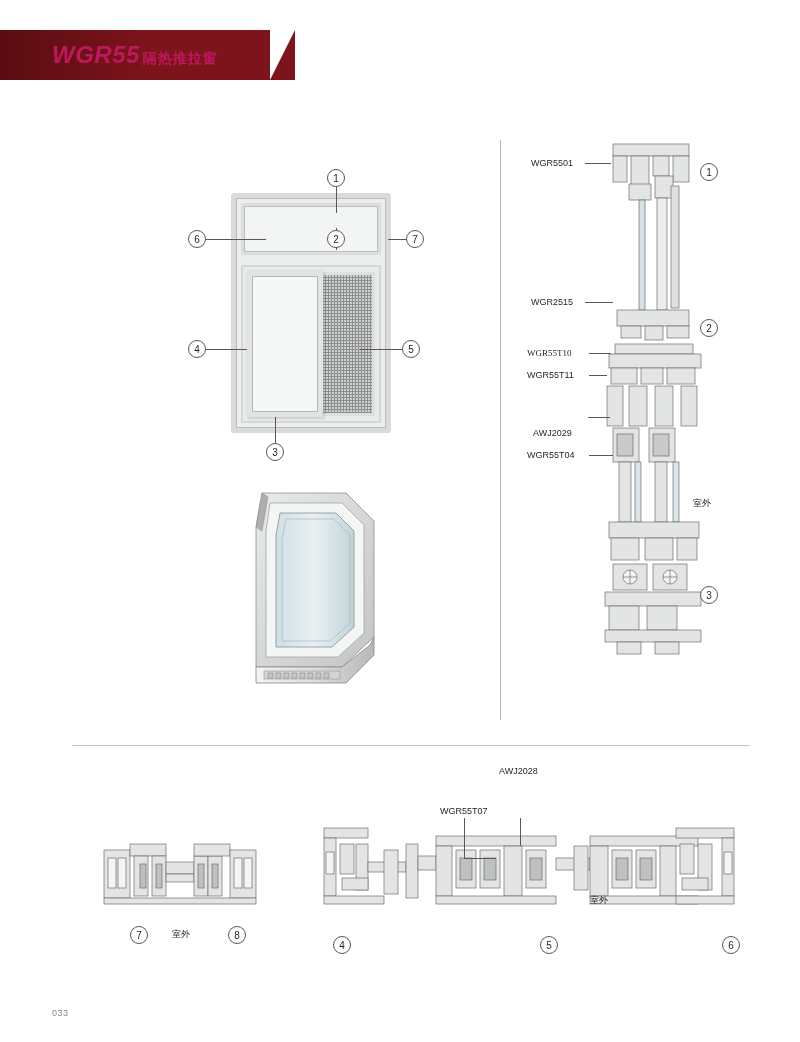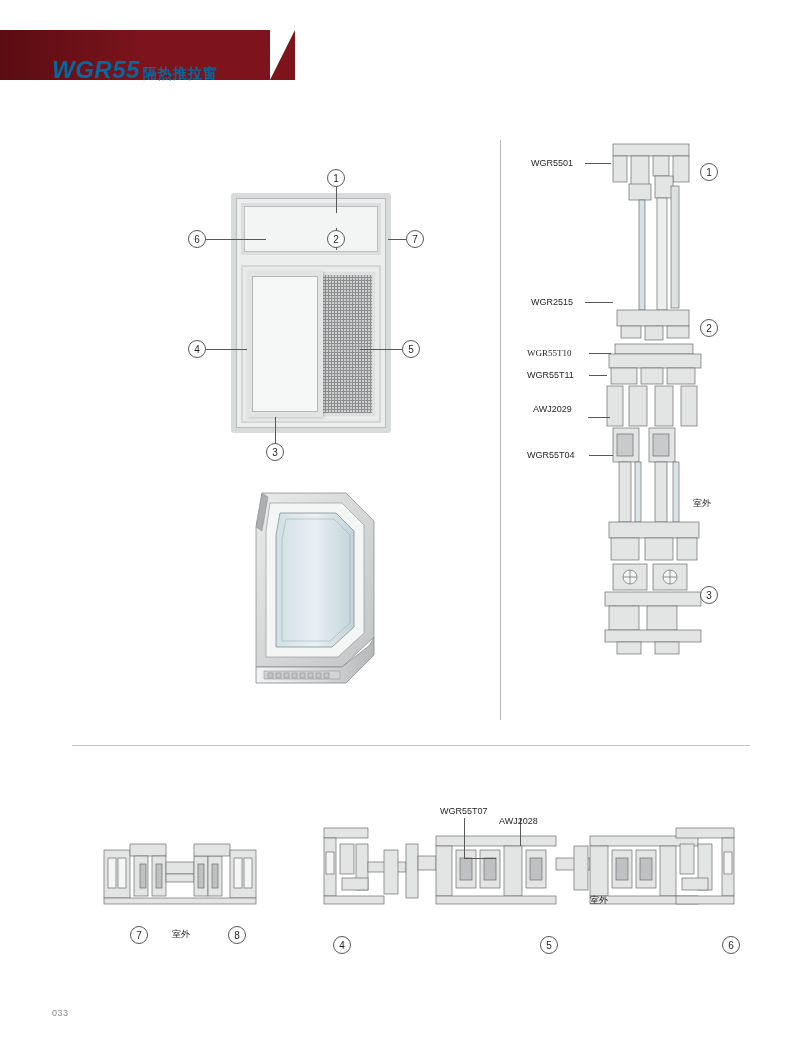--- a/index.html
+++ b/index.html
@@ -33,23 +33,23 @@
     top: 0;
     width: 0;
     height: 0;
     border-style: solid;
     border-width: 0 0 50px 25px;
     border-color: transparent transparent #7d141c transparent;
   }
   .header-title {
     position: absolute;
     left: 52px;
-    top: 56px;
+    top: 41px;
     z-index: 5;
-    color: #0369a1;
+    color: #be185d;
     white-space: nowrap;
   }
   .header-title .code {
     font-size: 24px;
     font-weight: bold;
     letter-spacing: 0.5px;
     font-style: italic;
   }
   .header-title .cn {
     font-size: 14px;
@@ -347,21 +347,21 @@
 
 <div class="label" style="left:531px; top:297px;">WGR2515</div>
 <div class="leader h" style="left:585px; top:302px; width:28px;"></div>
 
 <div class="label" style="left:527px; top:348px;font-family:Liberation Serif, serif;">WGR55T10</div>
 <div class="leader h" style="left:589px; top:353px; width:22px;"></div>
 
 <div class="label" style="left:527px; top:370px;">WGR55T11</div>
 <div class="leader h" style="left:589px; top:375px; width:18px;"></div>
 
-<div class="label" style="left:533px; top:404px;">AWJ2029</div>
+<div class="label" style="left:533px; top:428px;">AWJ2029</div>
 <div class="leader h" style="left:588px; top:417px; width:22px;"></div>
 
 <div class="label" style="left:527px; top:450px;">WGR55T04</div>
 <div class="leader h" style="left:589px; top:455px; width:24px;"></div>
 
 <div class="label cn" style="left:693px; top:497px;">室外</div>
 
 <div class="bubble" style="left:700px; top:163px;">1</div>
 <div class="bubble" style="left:700px; top:319px;">2</div>
 <div class="bubble" style="left:700px; top:586px;">3</div>
@@ -439,21 +439,21 @@
       <rect x="404" y="30" width="8" height="22" fill="#f4f5f5"></rect>
       <rect x="360" y="22" width="14" height="30"></rect>
       <rect x="378" y="22" width="14" height="46"></rect>
       <rect x="356" y="74" width="58" height="8"></rect>
       <rect x="362" y="56" width="26" height="12"></rect>
     </g>
   </svg>
 </div>
 
 <div class="label" style="left:440px; top:806px;">WGR55T07</div>
-<div class="label" style="left:499px; top:816px;">AWJ2028</div>
+<div class="label" style="left:499px; top:766px;">AWJ2028</div>
 <div class="leader v" style="left:464px; top:818px; height:40px;"></div>
 <div class="leader h" style="left:464px; top:858px; width:32px;"></div>
 <div class="leader v" style="left:520px; top:818px; height:28px;"></div>
 
 <div class="label cn" style="left:590px; top:894px;">室外</div>
 <div class="bubble" style="left:333px; top:936px;">4</div>
 <div class="bubble" style="left:540px; top:936px;">5</div>
 <div class="bubble" style="left:722px; top:936px;">6</div>
 
 <div class="pg-num">033</div>

